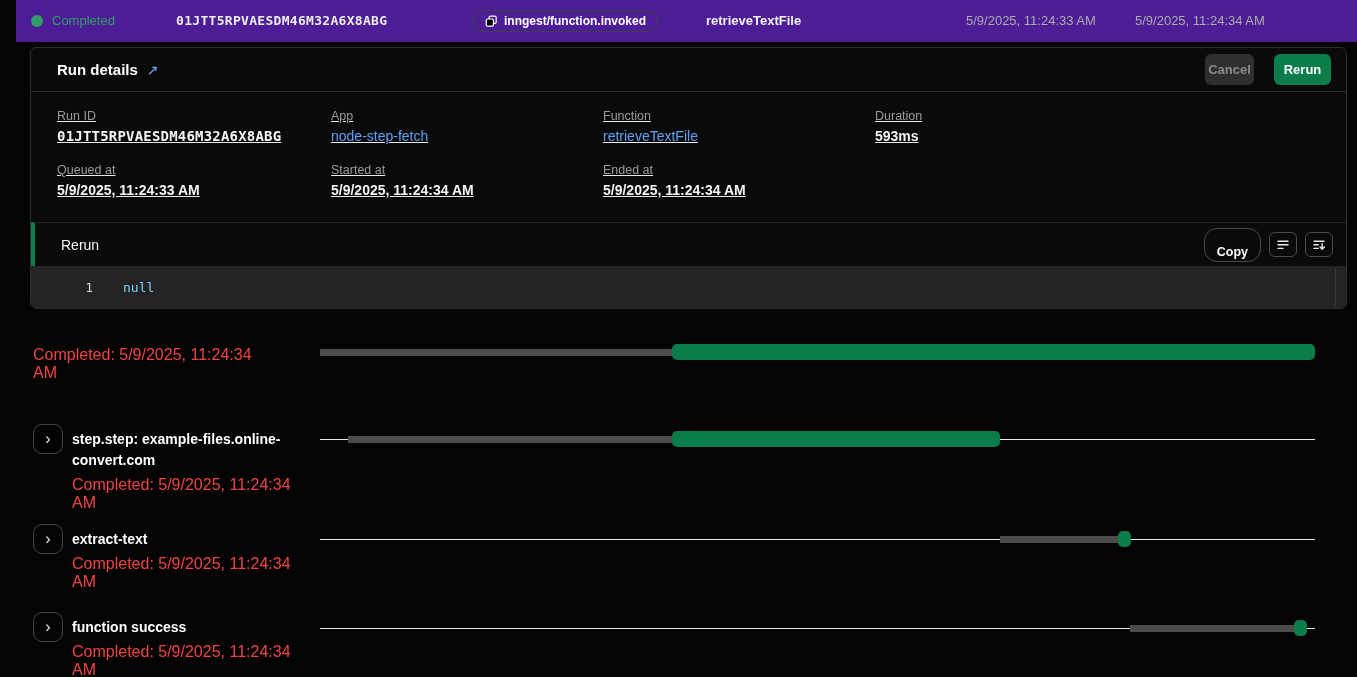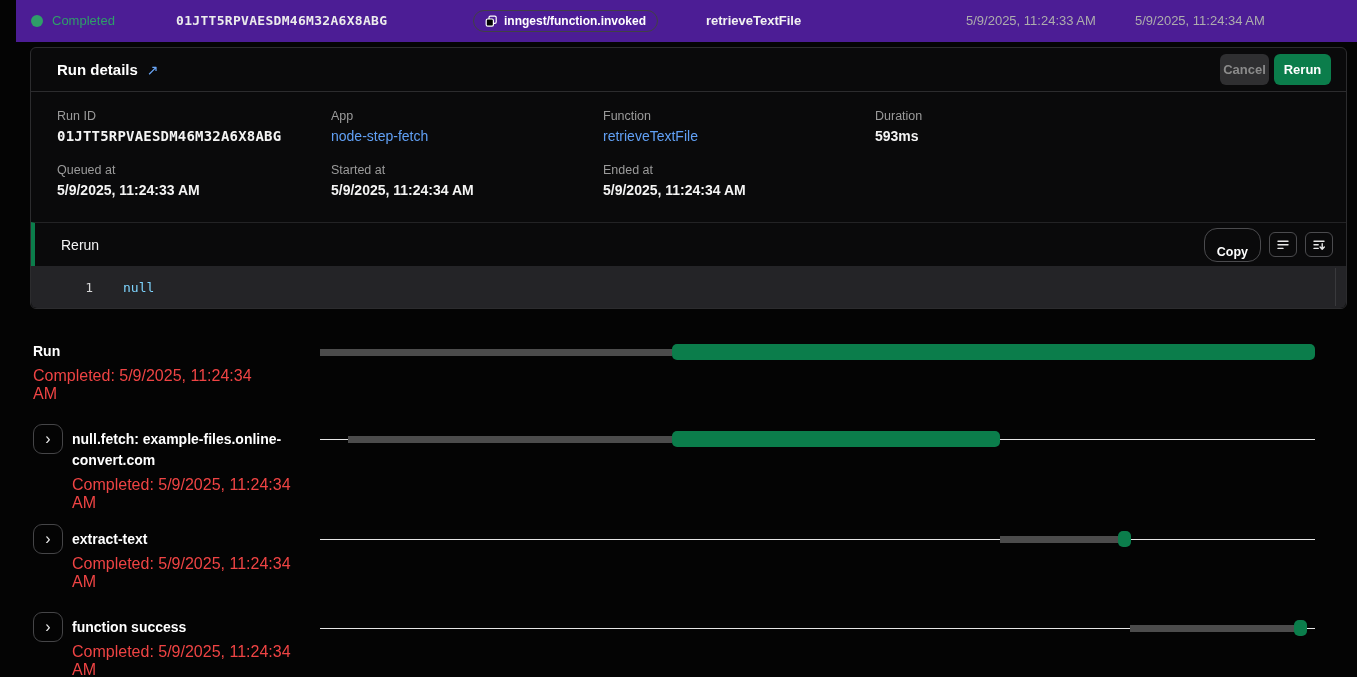--- a/index.html
+++ b/index.html
@@ -35,29 +35,29 @@
     position:absolute; left:30px; top:47px; width:1317px;
     background:#0a0a0b; border:1px solid #2c2c2e; border-radius:6px;
   }
   .panel-header {
     height:44px; display:flex; align-items:center; justify-content:space-between;
     padding:0 15px 0 26px; border-bottom:1px solid #2c2c2e;
   }
   .panel-title-wrap { display:flex; align-items:center; gap:9px; }
   .panel-title { font-size:15px; font-weight:700; color:#fff; }
   .ext-arrow { color:#6aa7f8; font-size:14px; cursor:pointer; }
-  .panel-actions { display:flex; gap:5px; }
+  .panel-actions { display:flex; gap:20px; }
   .btn { height:31px; border-radius:6px; border:none; font-family:inherit; font-size:13px; font-weight:600; }
   .btn-cancel { width:49px; background:#2f2f31; color:#8b8b8b; }
   .btn-rerun  { width:57px; background:#0b7d4b; color:#fff; cursor:pointer; }
 
   
   .details-grid {
     display:grid; grid-template-columns:274px 272px 272px 1fr;
-    row-gap:19px; padding:17px 26px 24px 26px;
+    row-gap:19px; padding:17px 26px 24px 26px;text-decoration:underline;
   }
   .field-label { font-size:12.5px; color:#9b9b9b; margin-bottom:5px; }
   .field-value { font-size:14px; font-weight:700; color:#f4f4f4; }
   .field-value.link { color:#61a0f5; font-weight:500; cursor:pointer; }
   .field-value.mono { font-weight:600; letter-spacing:.2px; }
 
   
   .output-header {
     height:44px; display:flex; align-items:center; justify-content:space-between;
     padding:0 13px 0 26px; border-left:4px solid #0b7d4b; border-top:1px solid #232325;
@@ -188,35 +188,34 @@
       <span class="code-text mono">null</span>
       <span class="code-scroll-line"></span>
     </div>
   </section>
 
   <section>
 
     <div class="t-row no-toggle" style="top:330px;">
       <div class="t-left">
         <div class="t-texts">
-          <div class="t-name">Run</div>
           <div class="t-completed">Completed: 5/9/2025, 11:24:34 AM</div>
         </div>
       </div>
       <div class="t-track" style="top:14px;">
         <div class="t-bar queue" style="left: 0%; width: 35.4%;"></div>
         <div class="t-bar active" style="left: 35.4%; width: 64.6%;"></div>
       </div>
     </div>
 
     <div class="t-row" style="top:424px;">
       <div class="t-left">
         <button class="toggle-btn">›</button>
         <div class="t-texts">
-          <div class="t-name">null.fetch: example-files.online-convert.com</div>
+          <div class="t-name">step.step: example-files.online-convert.com</div>
           <div class="t-completed">Completed: 5/9/2025, 11:24:34 AM</div>
         </div>
       </div>
       <div class="t-track" style="top:7px;">
         <div class="t-baseline"></div>
         <div class="t-bar queue" style="left: 2.8%; width: 32.6%;"></div>
         <div class="t-bar active" style="left: 35.4%; width: 32.9%;"></div>
       </div>
     </div>
 

